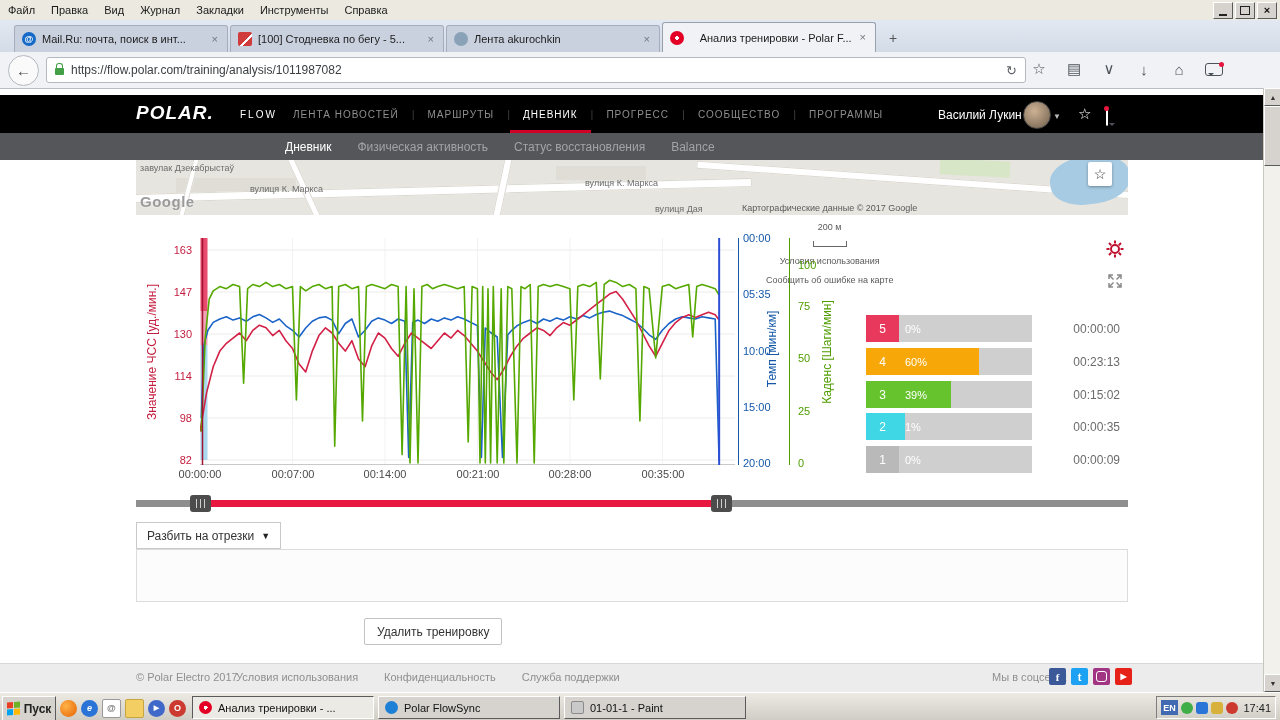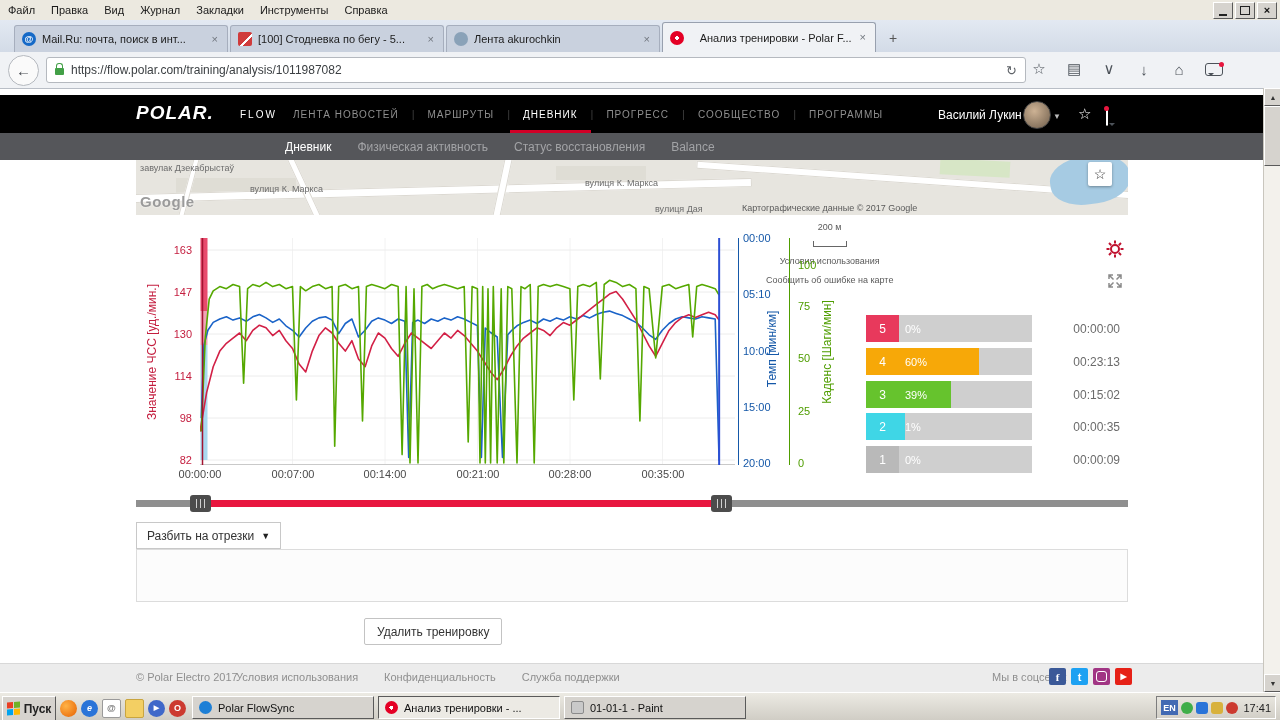--- a/index.html
+++ b/index.html
@@ -319,21 +319,21 @@
   <div id="xticks">
     <span>00:00:00</span>
     <span>00:07:00</span>
     <span>00:14:00</span>
     <span>00:21:00</span>
     <span>00:28:00</span>
     <span>00:35:00</span>
   </div>
   <div id="pticks">
     <span>00:00</span>
-    <span>05:10</span>
+    <span>05:35</span>
     <span>10:00</span>
     <span>15:00</span>
     <span>20:00</span>
   </div>
   <div id="cticks">
     <span>100</span>
     <span>75</span>
     <span>50</span>
     <span>25</span>
     <span>0</span>
@@ -453,27 +453,27 @@
     <div id="ql">
         <span class="ql q0"></span>
         <span class="ql q1">e</span>
         <span class="ql q2">@</span>
         <span class="ql q3"></span>
         <span class="ql q4">▶</span>
         <span class="ql q5">O</span>
         <span class="tb-divider"></span>
       </div>
     <div id="taskbtns">
+        <div class="taskbtn active">
+          <span class="tbi tbi-page"></span>
+          <span class="tbl">Анализ тренировки - ...</span>
+        </div>
         <div class="taskbtn">
           <span class="tbi tbi-flowsync"></span>
           <span class="tbl">Polar FlowSync</span>
-        </div>
-        <div class="taskbtn active">
-          <span class="tbi tbi-page"></span>
-          <span class="tbl">Анализ тренировки - ...</span>
         </div>
         <div class="taskbtn">
           <span class="tbi tbi-paint"></span>
           <span class="tbl">01-01-1 - Paint</span>
         </div>
       </div>
     <div id="tray">
       <span class="en">EN</span>
       <span class="tri t0"></span>
       <span class="tri t1"></span>

